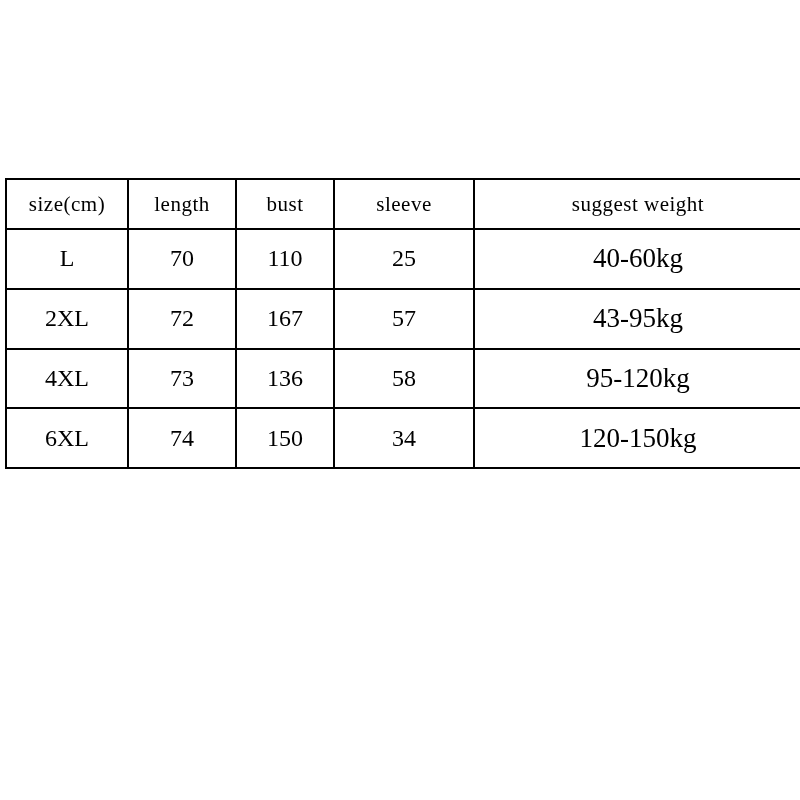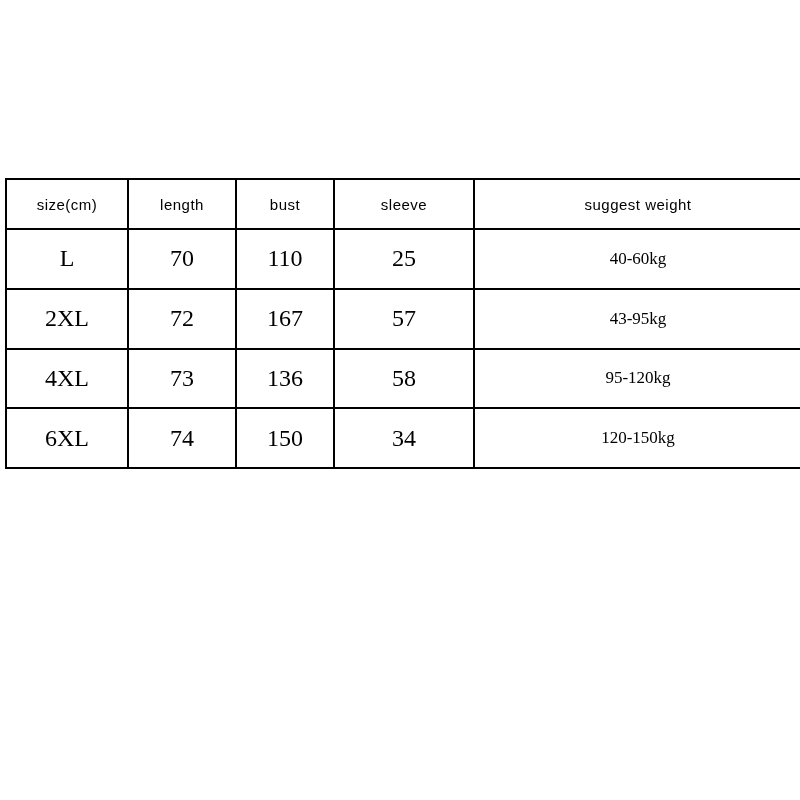--- a/index.html
+++ b/index.html
@@ -52,37 +52,37 @@
   }
 
   
   table.size-chart th.no-right-rule,
   table.size-chart td.no-right-rule {
     border-right: none;
   }
 
   table.size-chart thead th {
     height: 48px;
-    font-family: Liberation Sans, sans-serif;
+    font-family: Liberation Serif, serif;
     font-weight: normal;
-    font-size: 15px;
+    font-size: 21px;
     letter-spacing: 0.5px;
     white-space: nowrap;
   }
 
   table.size-chart tbody td {
     height: 48px;
     font-family: "Liberation Serif", "DejaVu Serif", serif;
     font-weight: normal;
     font-size: 24px;
     white-space: nowrap;
   }
 
   table.size-chart tbody td.weight-cell {
-    font-size: 17px;
+    font-size: 27px;
   }
 </style>
 </head>
 <body>
 
 <div id="size-chart-wrapper">
   <table class="size-chart">
     <colgroup>
       <col class="c-size">
       <col class="c-length">

